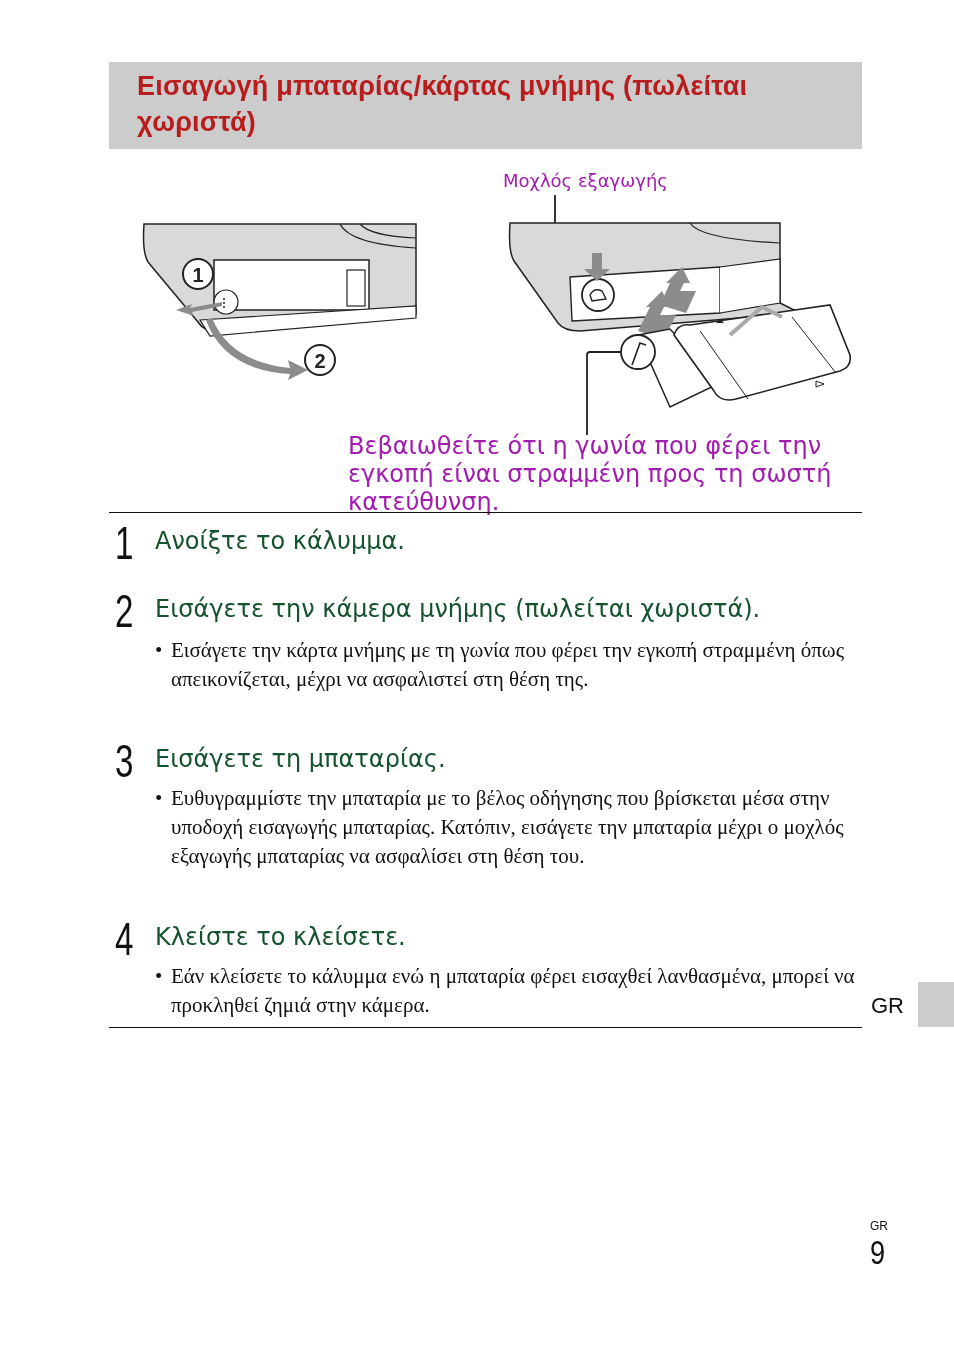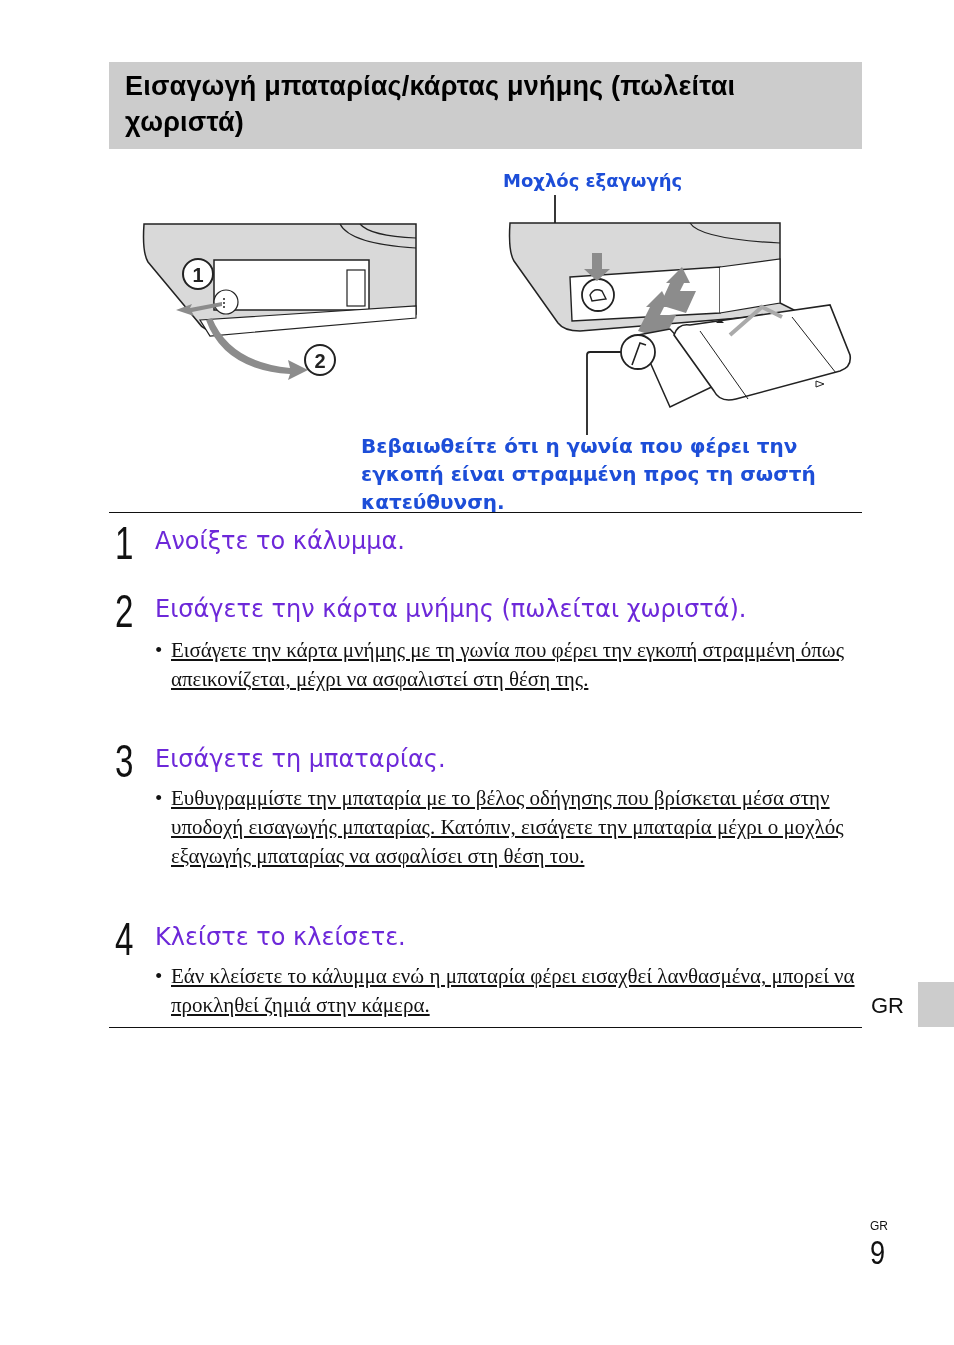--- a/index.html
+++ b/index.html
@@ -18,44 +18,43 @@
     .title-box {
       position: absolute;
       left: 109px;
       top: 62px;
       width: 753px;
       height: 87px;
       background: #cccccc;
     }
     .title-text {
       position: absolute;
-      left: 16px;
+      left: 28px;
       top: 6px;
       width: 730px;
       font-family: "Liberation Sans", sans-serif;
       font-weight: bold;
       font-size: 27px;
       line-height: 36px;
       letter-spacing: 0.2px;
-      color: #000000;
+      color: #b91c1c;
     }
     .fig-label {
       position: absolute;
       font-family: "DejaVu Sans", sans-serif;
       font-size: 18px;
-      color: #1d4ed8;
+      color: #a21caf;
       white-space: nowrap;
-      font-weight: bold;
     }
     .lever-label { left: 503px; top: 170px; }
     .note-label {
-      left: 361px;
+      left: 348px;
       top: 432px;
       line-height: 28px;
-      font-size: 20px;
+      font-size: 24px;
       white-space: normal;
       width: 520px;
     }
     svg.illus { position: absolute; }
     .rule {
       position: absolute;
       left: 109px;
       width: 753px;
       height: 0;
       border-top: 1.5px solid #111;
@@ -76,40 +75,39 @@
       color: #111;
     }
     .step-title {
       position: absolute;
       left: 40px;
       top: 6px;
       font-family: "DejaVu Sans", sans-serif;
       font-size: 24px;
       line-height: 30px;
       white-space: nowrap;
-      color: #6d28d9;
+      color: #14532d;
     }
     .bullet {
       position: absolute;
       left: 40px;
       width: 700px;
       font-family: "Liberation Serif", serif;
       font-size: 21px;
       line-height: 29px;
       color: #111;
     }
     .bullet .dot {
       position: absolute;
       left: 0;
       top: 0;
     }
     .bullet .btxt {
       display: block;
       padding-left: 16px;
-      text-decoration: underline;
     }
     .side-tab {
       position: absolute;
       left: 918px;
       top: 982px;
       width: 36px;
       height: 45px;
       background: #cccccc;
     }
     .side-gr {
@@ -190,21 +188,21 @@
 
 <div class="rule" style="top:512px;"></div>
 
 <div class="step" style="top:520px;">
   <div class="step-num">1</div>
   <div class="step-title">Ανοίξτε το κάλυμμα.</div>
 </div>
 
 <div class="step" style="top:588px;">
   <div class="step-num">2</div>
-  <div class="step-title">Εισάγετε την κάρτα μνήμης (πωλείται χωριστά).</div>
+  <div class="step-title">Εισάγετε την κάμερα μνήμης (πωλείται χωριστά).</div>
   <div class="bullet" style="top:48px;">
     <span class="dot">•</span>
     <span class="btxt">Εισάγετε την κάρτα μνήμης με τη γωνία που φέρει την εγκοπή στραμμένη όπως απεικονίζεται, μέχρι να ασφαλιστεί στη θέση της.</span>
   </div>
 </div>
 
 <div class="step" style="top:738px;">
   <div class="step-num">3</div>
   <div class="step-title">Εισάγετε τη μπαταρίας.</div>
   <div class="bullet" style="top:46px;">

